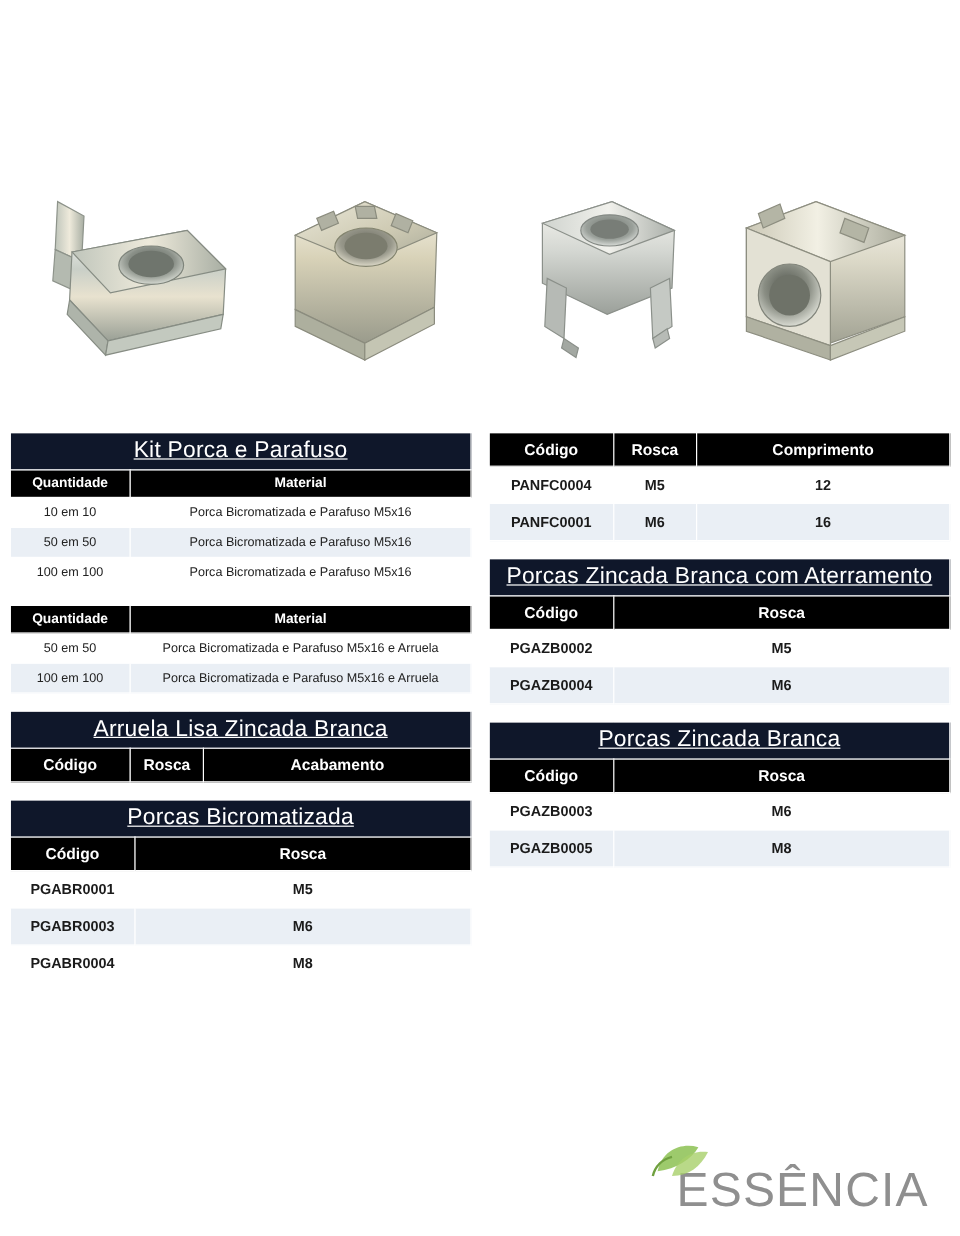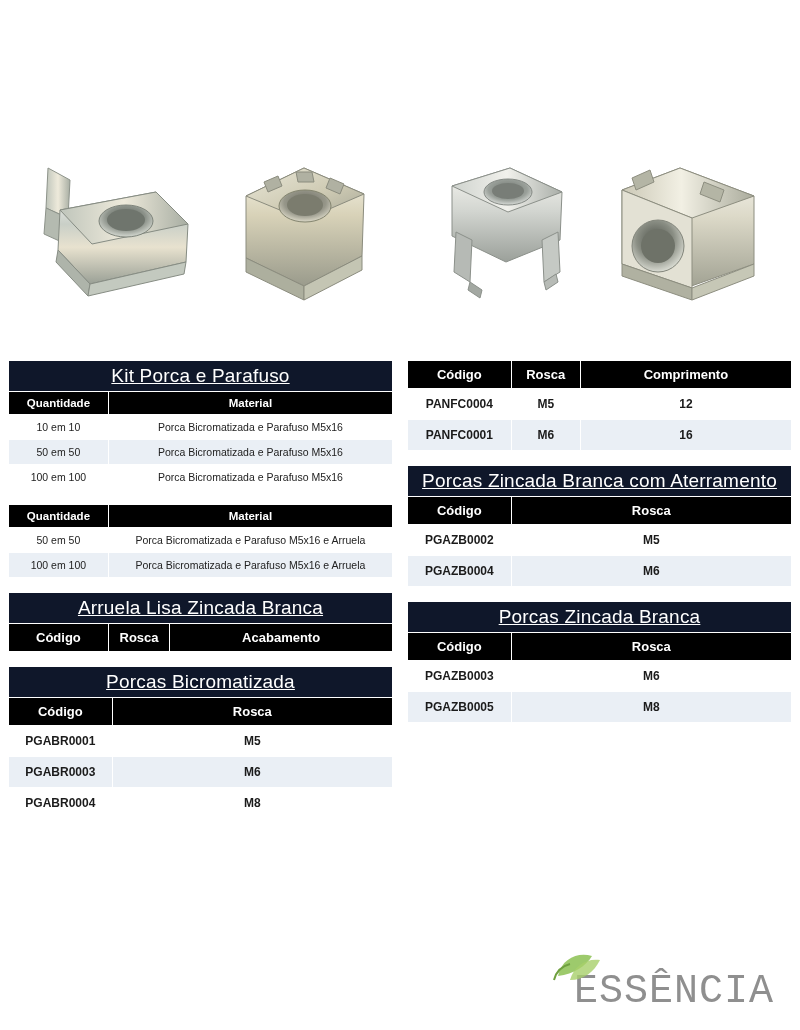--- a/index.html
+++ b/index.html
@@ -91,21 +91,21 @@
   
   .logo {
     position: absolute;
     right: 26px;
     bottom: 18px;
     display: flex;
     align-items: flex-end;
     height: 56px;
   }
   .logo-text {
-    font-family: Liberation Mono, monospace;
+    font-family: Liberation Sans, sans-serif;
     font-size: 40px;
     color: #8f8f8f;
     letter-spacing: 1px;
     line-height: 1;
     margin-left: 34px;
   }
   .logo-leaf {
     position: absolute;
     left: 12px;
     top: -6px;

